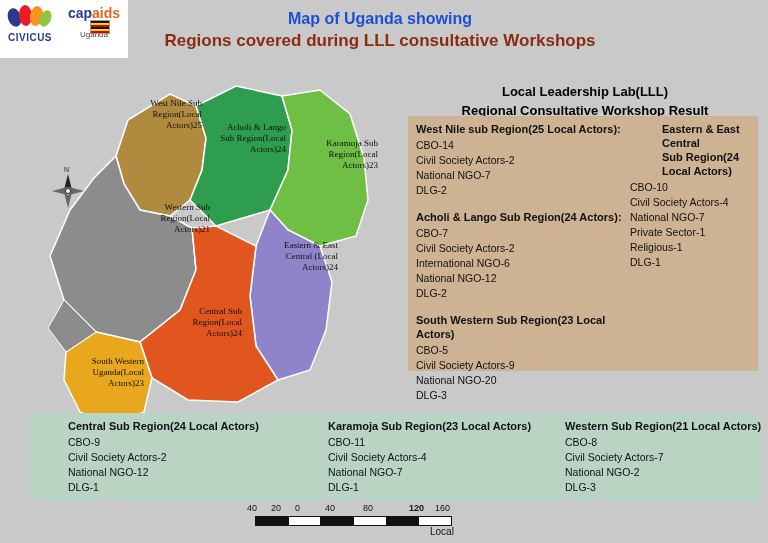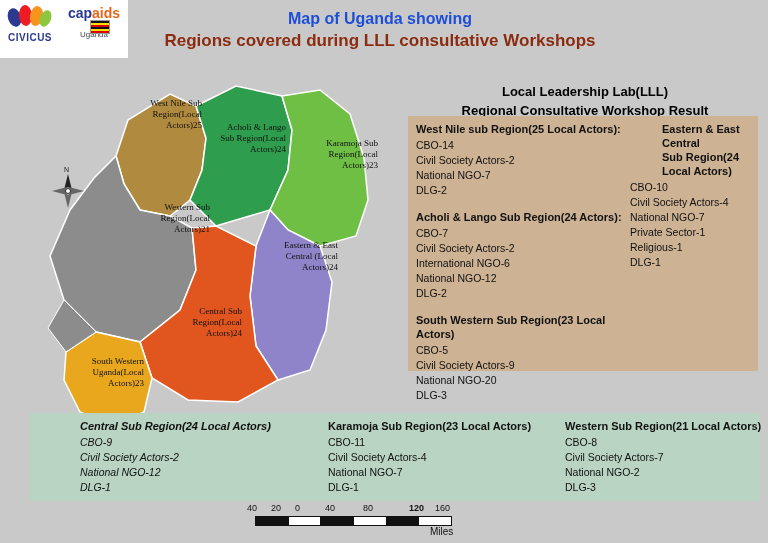--- a/index.html
+++ b/index.html
@@ -177,21 +177,21 @@
     position: absolute;
     left: 222px; top: 6px;
     width: 128px;
   }
   .blk { margin-bottom: 12px; }
   .green-col {
     position: absolute;
     top: 6px;
     width: 235px;
   }
-  #green-c1 { left: 50px; font-style: italic; }
+  #green-c1 { left: 38px; }
   #green-c2 { left: 298px; }
   #green-c3 { left: 535px; }
 
   
   #scalebar {
     position: absolute;
     left: 245px; top: 503px;
     width: 260px;
     height: 36px;
   }
@@ -368,16 +368,16 @@
       <span style="left:190px;">160</span>
     </div>
     <div class="scale-bar-row">
       <i class="sb-dark"></i>
         <i class="sb-light"></i>
         <i class="sb-dark"></i>
         <i class="sb-light"></i>
         <i class="sb-dark"></i>
         <i class="sb-light"></i>
     </div>
-    <div id="scale-unit">Miles</div>
+    <div id="scale-unit">Local</div>
   </div>
 
 </div>
 
 </body></html>

